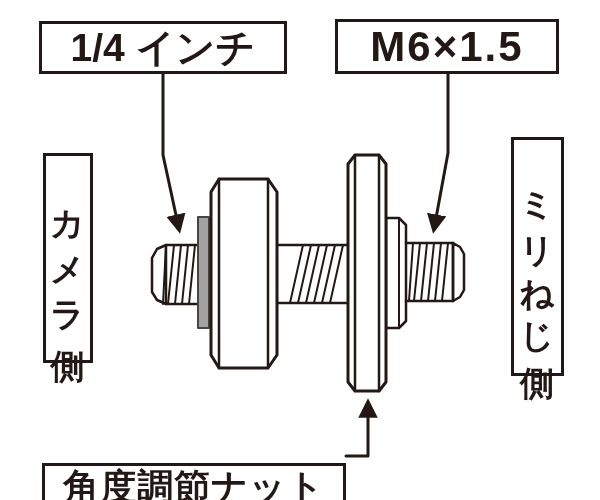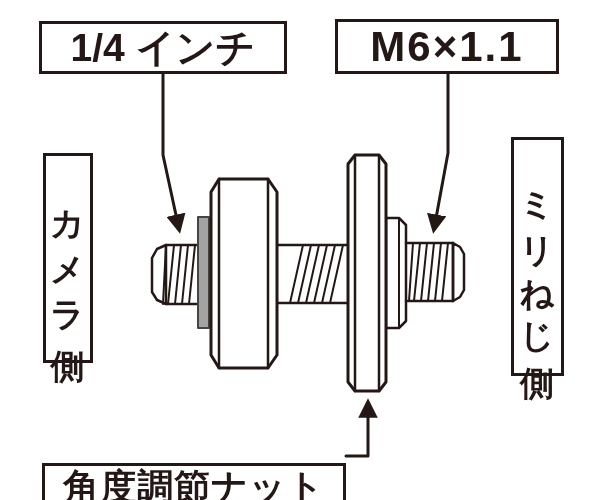--- a/index.html
+++ b/index.html
@@ -91,21 +91,21 @@
       <g stroke-width="3" fill="none">
         <polyline points="163,74 163,155 179,229" marker-end="url(#arrow)"></polyline>
         <polyline points="448,74 448,153 434,229" marker-end="url(#arrow)"></polyline>
         <polyline points="346,456 368,456 368,403" marker-end="url(#arrow)"></polyline>
       </g>
     </g>
   </svg>
 
   <div class="lbl lbl-quarter-inch">1/4 インチ</div>
 
-  <div class="lbl lbl-m6">M6×1.1</div>
+  <div class="lbl lbl-m6">M6×1.5</div>
 
   <div class="lbl lbl-camera-side vertical">カメラ側</div>
 
   <div class="lbl lbl-metric-side vertical">ミリねじ側</div>
 
   <div class="lbl lbl-angle-nut">角度調節ナット</div>
 
 </div>
 
 </body></html>

